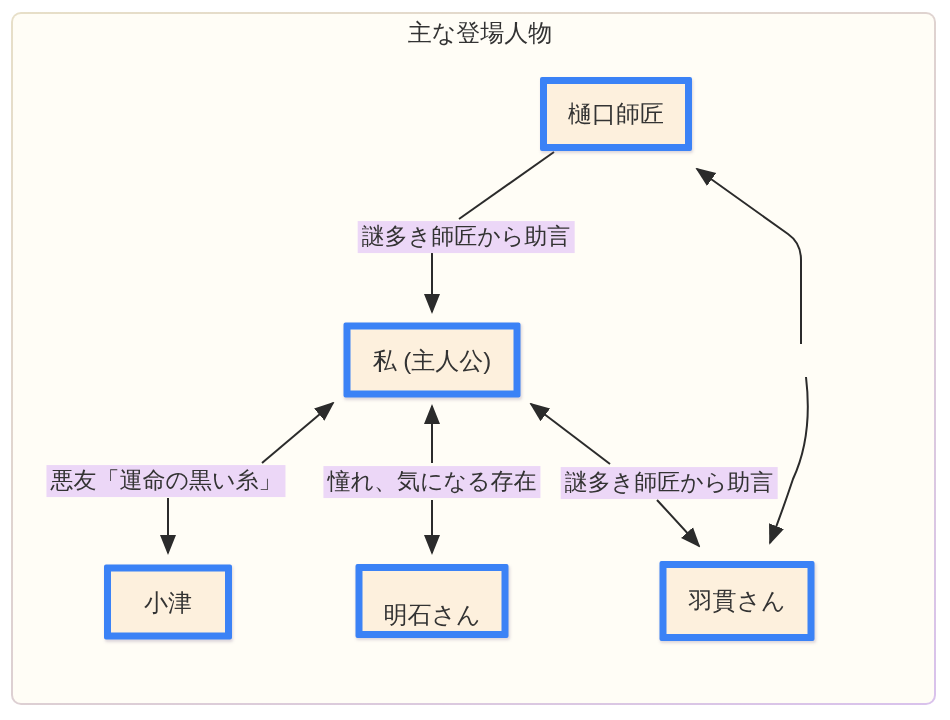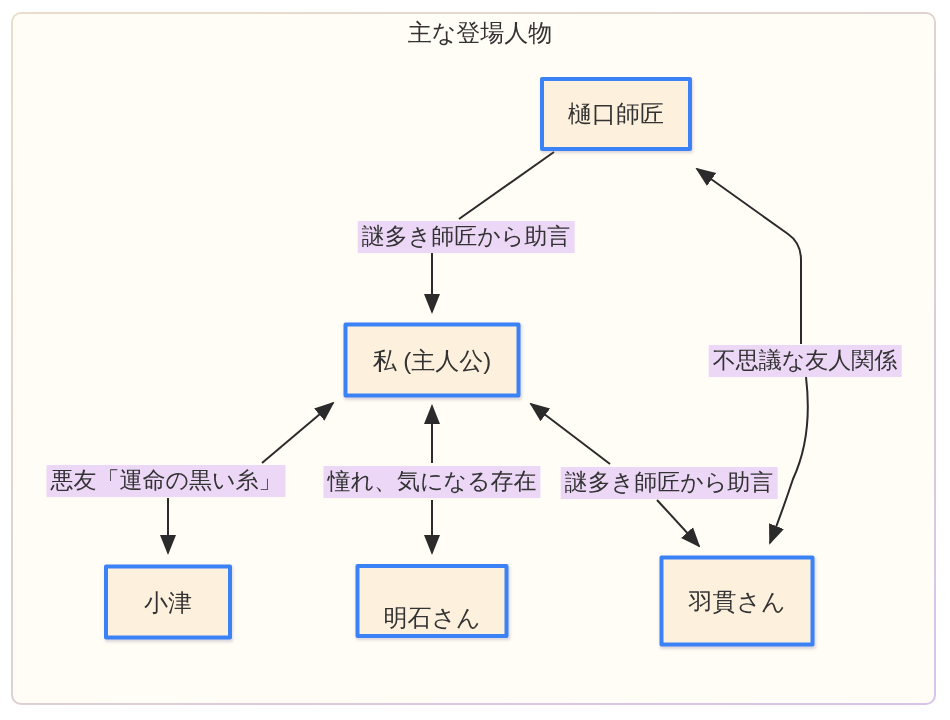--- a/index.html
+++ b/index.html
@@ -45,36 +45,36 @@
     position: absolute;
     left: 0;
     top: 0;
     width: 950px;
     height: 720px;
   }
   .node {
     position: absolute;
     transform: translate(-50%, -50%);
     background: #fdf0dd;
-    border: 4px solid #3b82f6;
+    border: 7px solid #3b82f6;
     border-radius: 2px;
     box-shadow: 1px 2px 3px rgba(120, 100, 140, 0.25);
     display: flex;
     align-items: center;
     justify-content: center;
     box-sizing: border-box;
     color: #333333;
     font-size: 24px;
     white-space: nowrap;
   }
   .node-higuchi { left: 616px; top: 114px; width: 152px; height: 74px; }
   .node-watashi { left: 432px; top: 360px; width: 177px; height: 75px; }
   .node-ozu     { left: 168px; top: 602px; width: 128px; height: 75px; }
   .node-akashi  { left: 432px; top: 601px; width: 153px; height: 74px; align-items: flex-end; }
-  .node-hanuki  { left: 737px; top: 601px; width: 155px; height: 91px; }
+  .node-hanuki  { left: 737px; top: 601px; width: 155px; height: 80px; }
   .edge-label {
     position: absolute;
     transform: translate(-50%, -50%);
     background: #ecd7f7;
     color: #333333;
     font-size: 23px;
     line-height: 1.3;
     padding: 1px 4px;
     white-space: nowrap;
   }
@@ -133,15 +133,14 @@
     <span>明石さん</span>
   </div>
   <div class="node node-hanuki">
     <span>羽貫さん</span>
   </div>
 
   <div class="edge-label edge-label-1">謎多き師匠から助言</div>
   <div class="edge-label edge-label-3">悪友「運命の黒い糸」</div>
   <div class="edge-label edge-label-4">憧れ、気になる存在</div>
   <div class="edge-label edge-label-5">謎多き師匠から助言</div>
-  <div class="edge-label edge-label-2">不思議な友人関係</div>
 
 </div>
 
 </body></html>

